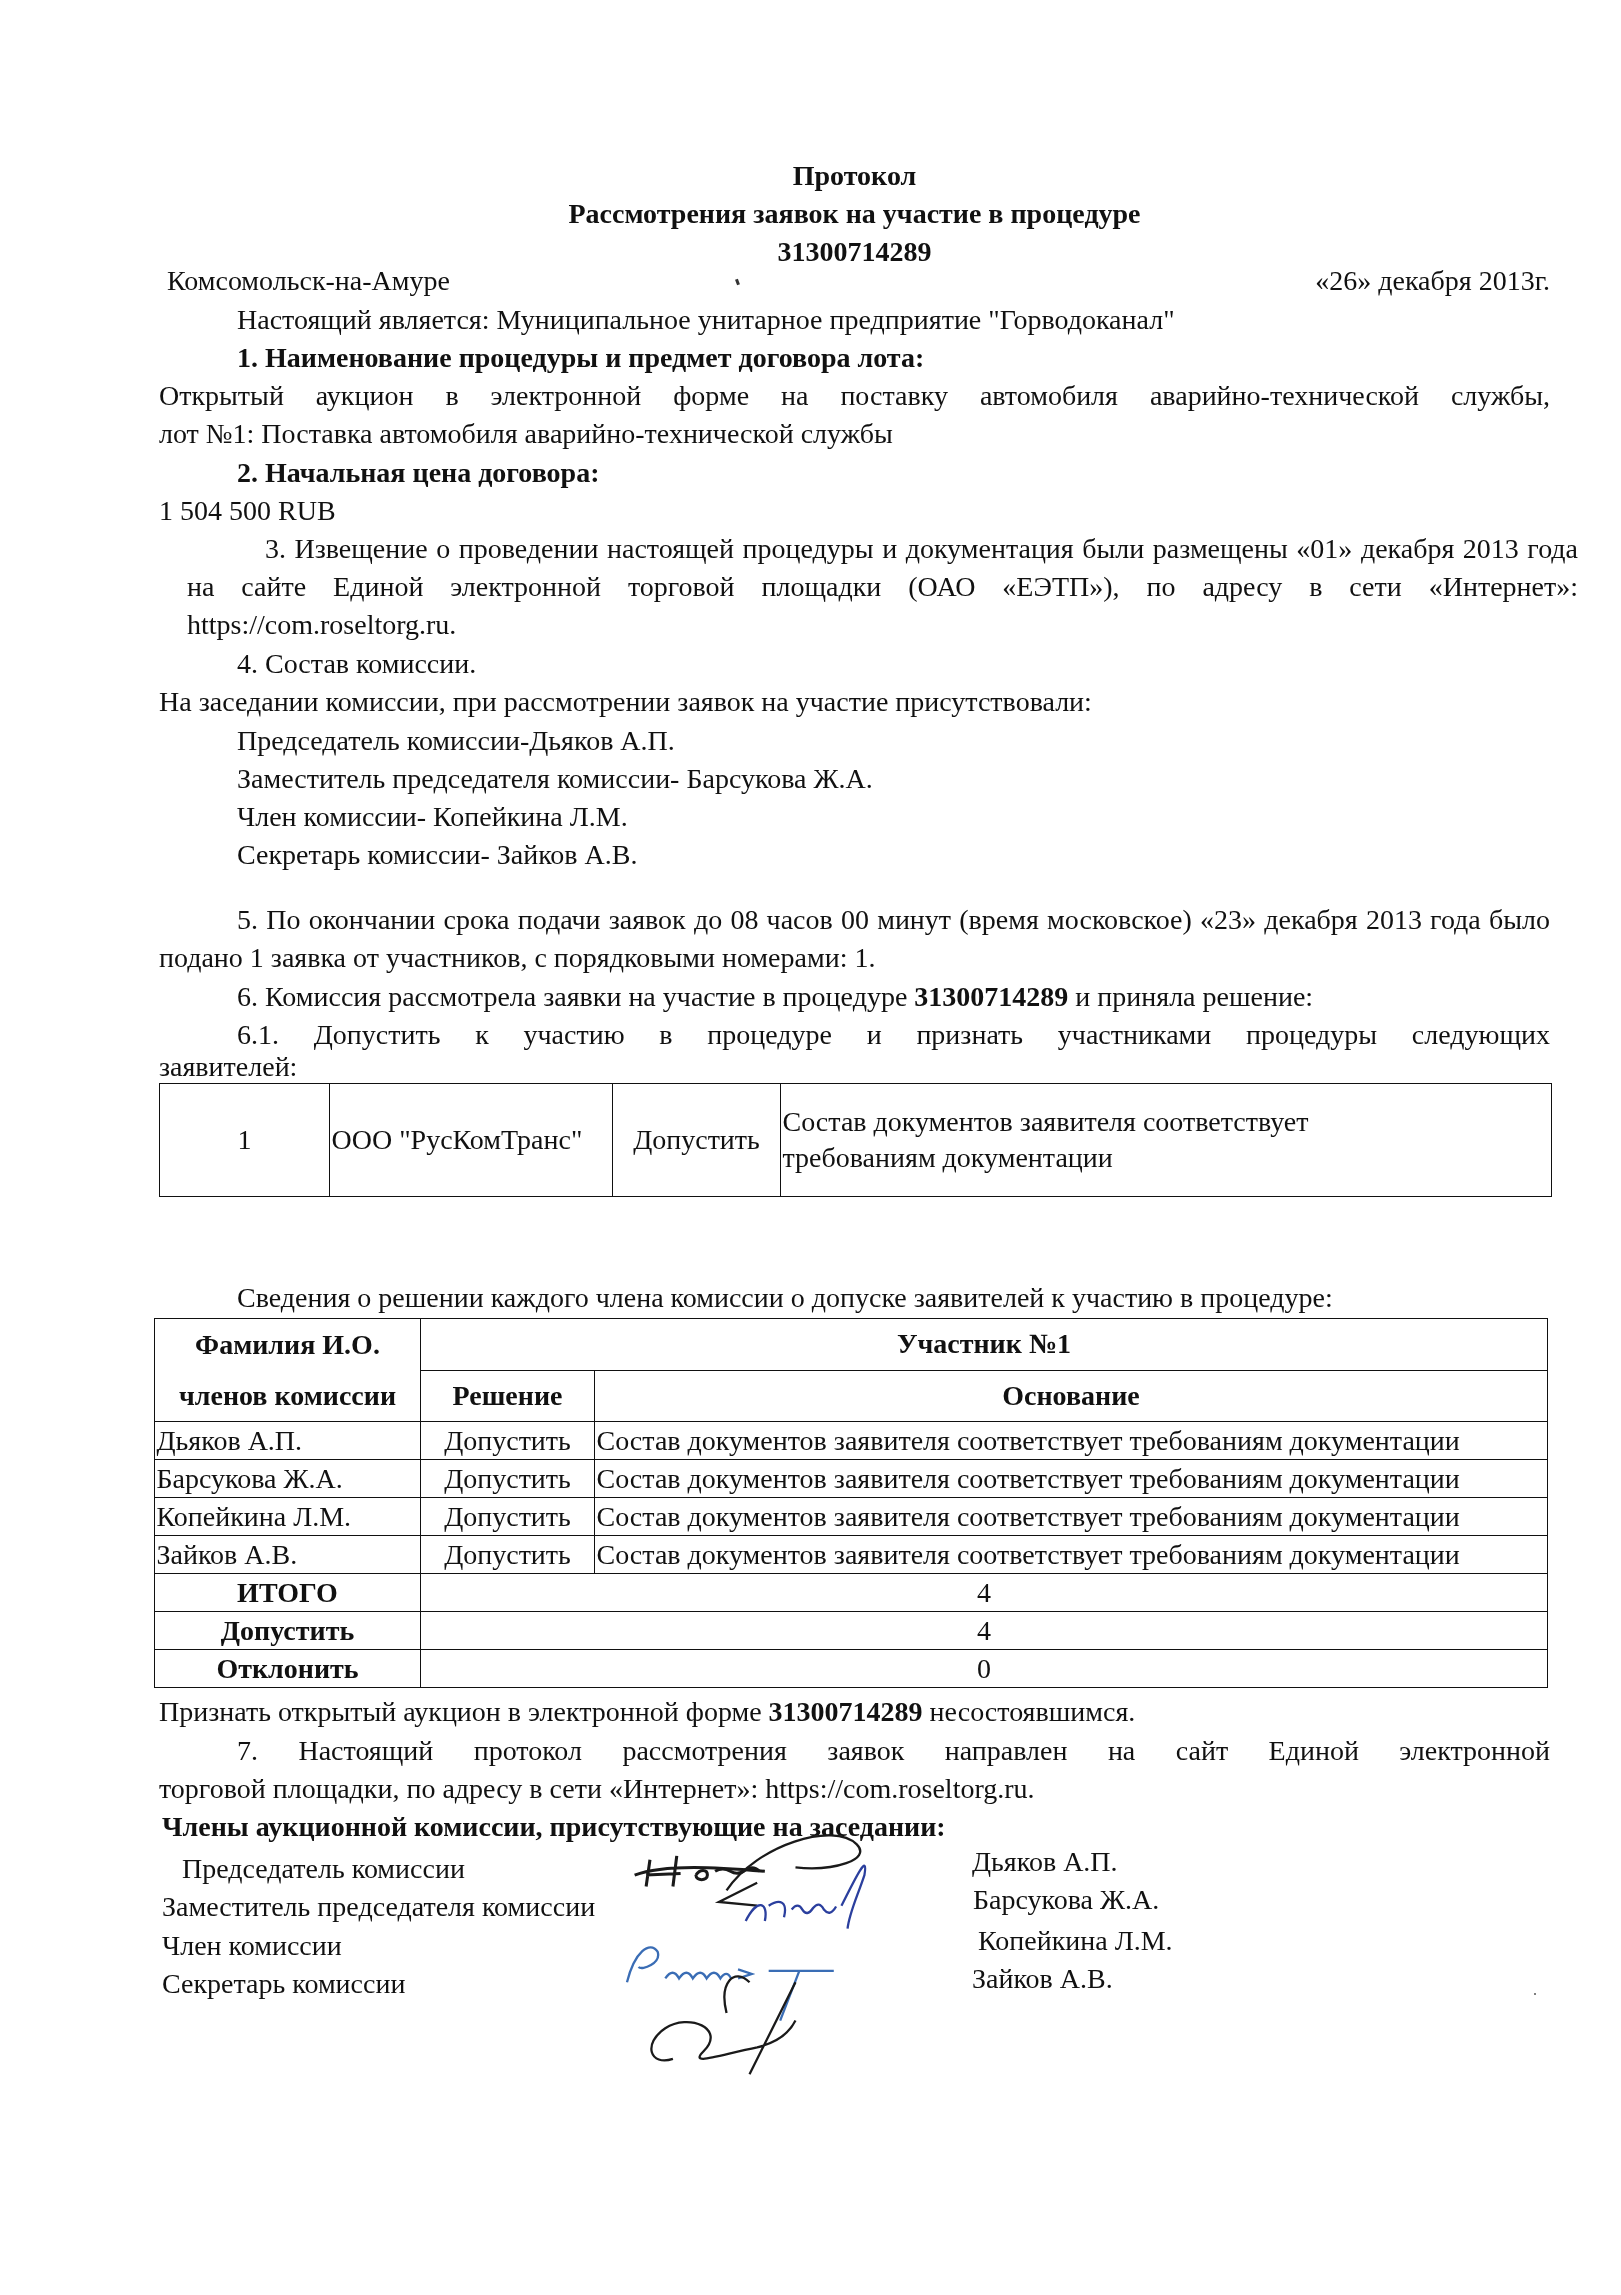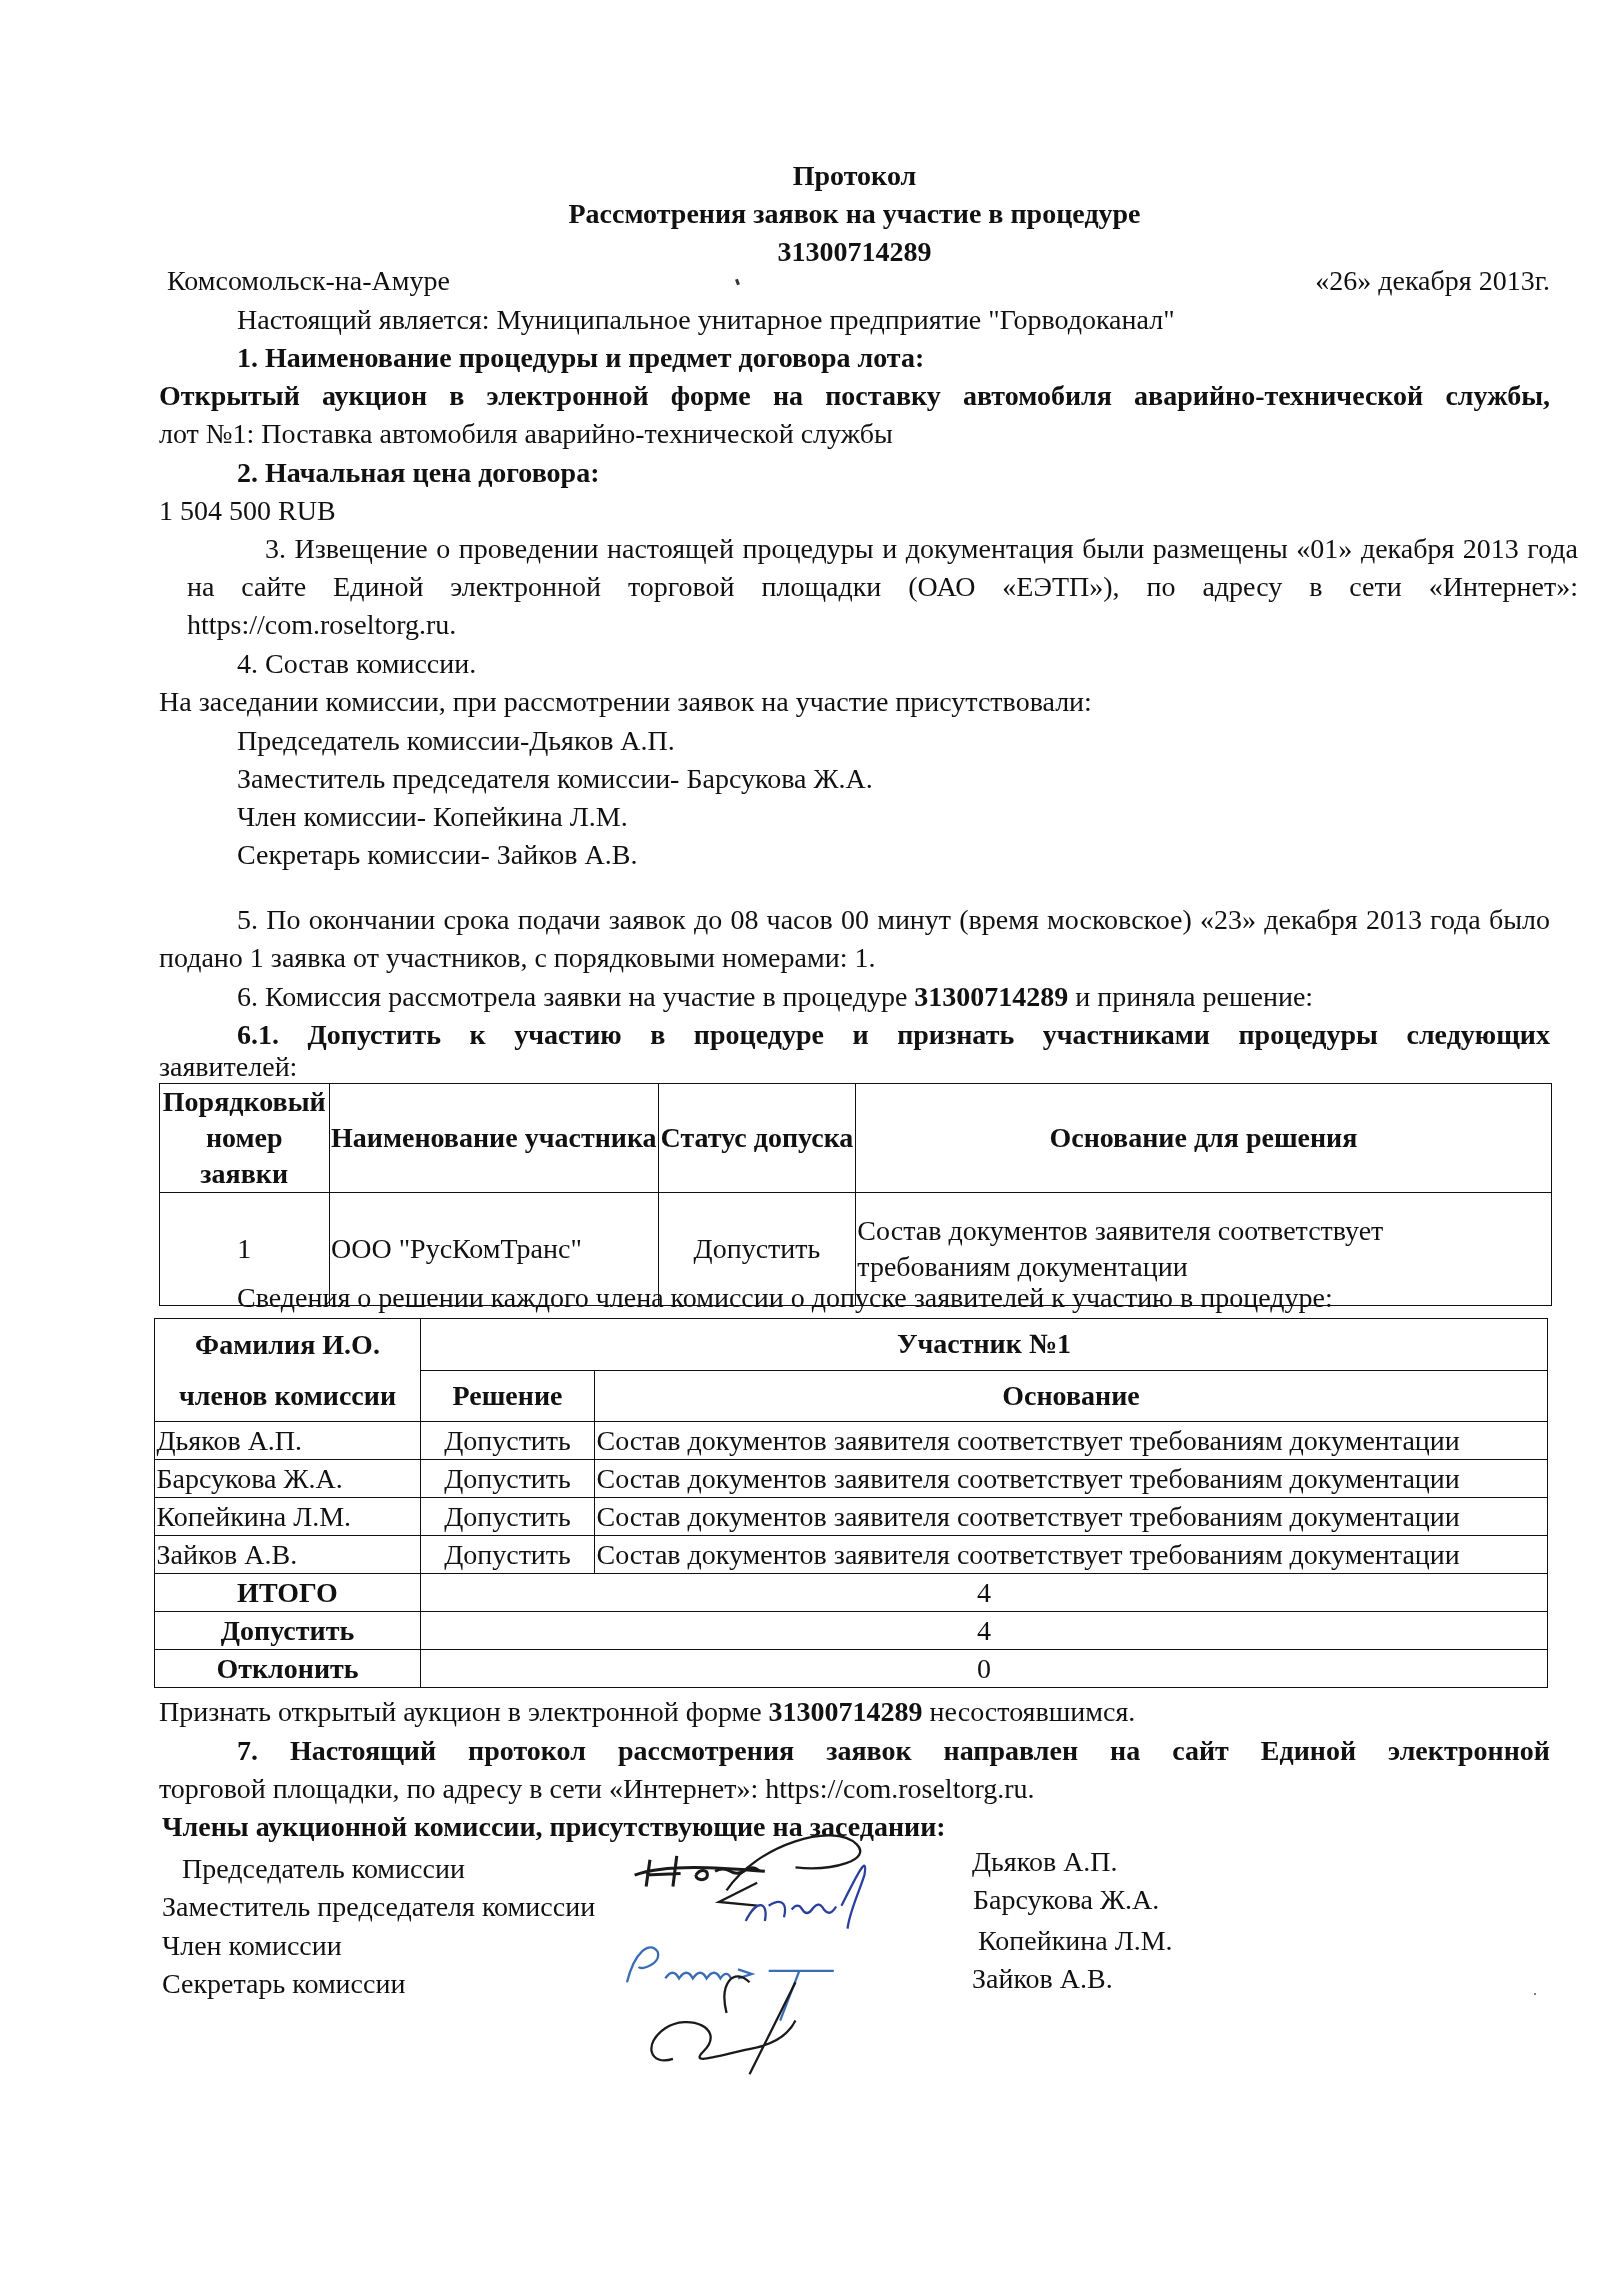--- a/index.html
+++ b/index.html
@@ -2,21 +2,21 @@
 <html style="font-size:12.2px"><head>
 <meta charset="utf-8">
 <style>
   html, body { margin: 0; padding: 0; background: #ffffff; }
   body { width: 1621px; height: 2295px; position: relative; overflow: hidden;
          font-family: "Liberation Serif", "DejaVu Serif", serif; color: #111; }
   .page { position: absolute; left: 0; top: 0; width: 1621px; height: 2295px; background: #fff; }
   .blk { position: absolute; left: 159px; width: 1391px; font-size: 28px; line-height: 38px; }
   .center { text-align: center; font-weight: bold; }
   .justify { text-align: justify; text-align-last: left; }
-  .justify-full { text-align: justify; text-align-last: justify; font-weight: bold; }
+  .justify-full { text-align: justify; text-align-last: justify; }
   .ind { text-indent: 78px; }
   .ind2 { padding-left: 78px; }
   b, .bold { font-weight: bold; }
   .row { display: flex; justify-content: space-between; }
 
   table { border-collapse: collapse; position: absolute; font-size: 28px; line-height: 36px; }
   td, th { border: 1.5px solid #111; padding: 0 1.5px; vertical-align: middle; }
   th { font-weight: bold; }
 
   #t1 { left: 159px; top: 1083px; width: 1393px; }
@@ -78,26 +78,20 @@
   <div class="blk" style="top:1048px;">заявителей:</div>
 
   <table id="t1">
     <colgroup>
       <col style="width:170px">
         <col style="width:283px">
         <col style="width:168px">
         <col style="width:771px">
     </colgroup>
     <tbody>
-        <tr>
-      <th style="text-align:center;">Порядковый номер заявки</th>
-      <th style="text-align:left; white-space:nowrap;">Наименование участника</th>
-      <th style="text-align:left; white-space:nowrap;">Статус допуска</th>
-      <th style="text-align:center;">Основание для решения</th>
-    </tr>
     <tr>
       <td style="text-align:center;">1</td>
       <td style="text-align:left;">ООО "РусКомТранс"</td>
       <td style="text-align:center;">Допустить</td>
       <td style="text-align:left; padding-right:122px;">Состав документов заявителя соответствует требованиям документации</td>
     </tr>
   </tbody>
     </table>
 
   <div class="blk ind" style="top:1279px;">Сведения о решении каждого члена комиссии о допуске заявителей к участию в процедуре:</div>

